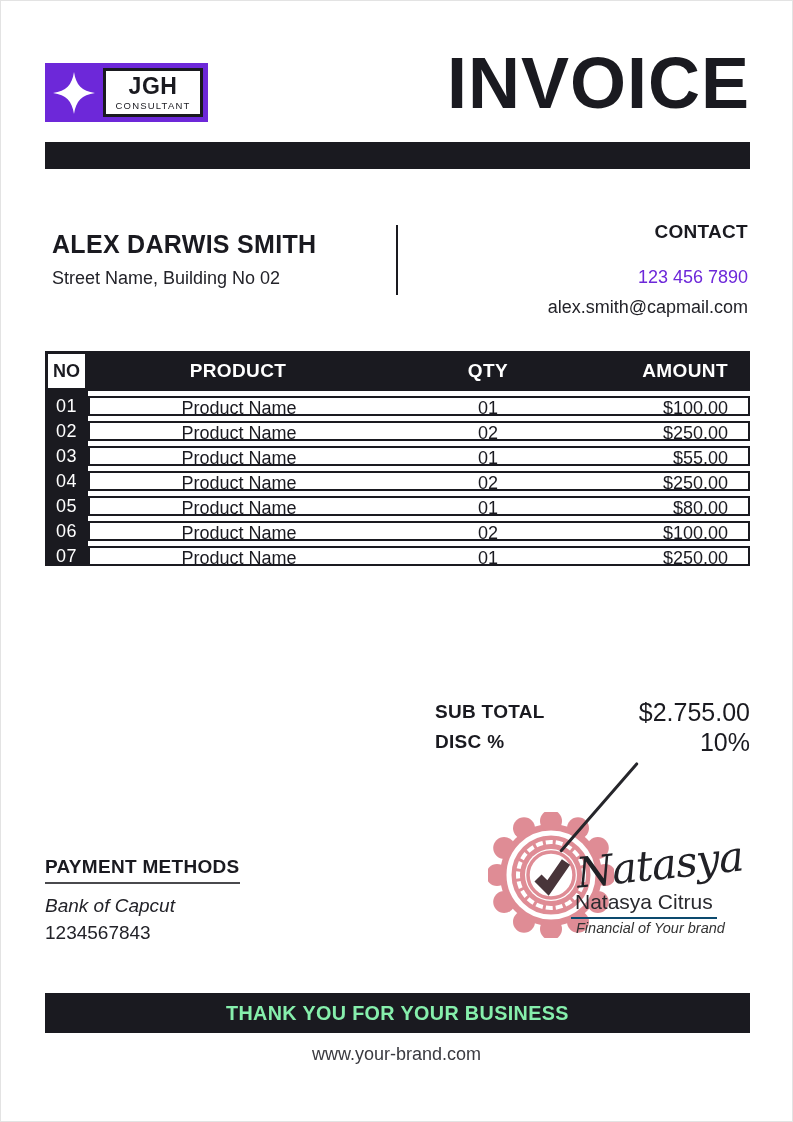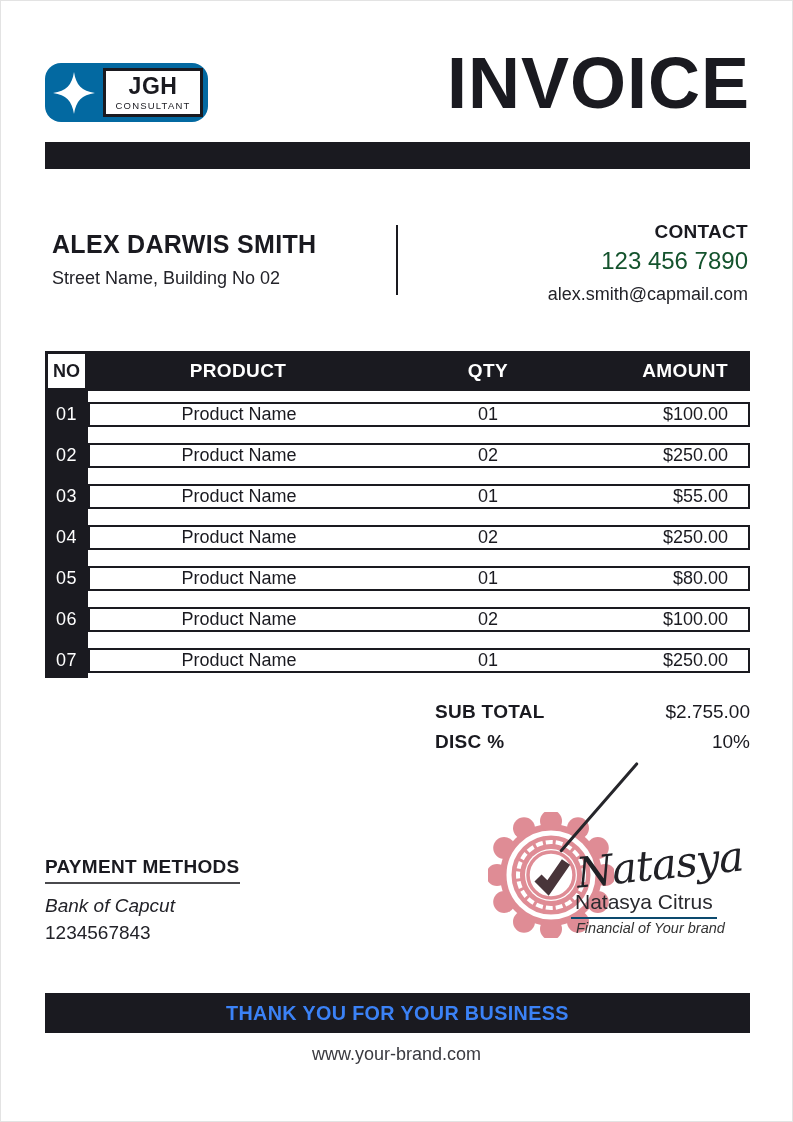--- a/index.html
+++ b/index.html
@@ -5,21 +5,21 @@
   * { margin:0; padding:0; box-sizing:border-box; }
   html,body { background:#fff; }
   body { font-family:"Liberation Sans", sans-serif; color:#1a1a20; }
   .page {
     position:relative; width:793px; height:1122px; background:#fff;
     overflow:hidden; box-shadow: inset 0 0 0 1px #e3e3e3;
   }
 
   
   .logo { position:absolute; left:45px; top:63px; width:163px; height:59px;
-    background:#0369a1; display:flex; align-items:center;border-radius:16px; }
+    background:#6d28d9; display:flex; align-items:center; }
   .logo-star { width:58px; display:flex; justify-content:center; align-items:center; }
   .logo-box { flex:1; height:49px; margin-right:5px; background:#fff;
     border:3px solid #1a1a20; display:flex; flex-direction:column;
     justify-content:center; align-items:center; }
   .logo-main { font-size:23px; font-weight:800; letter-spacing:0.5px; line-height:1; }
   .logo-sub { font-size:9.5px; font-weight:400; letter-spacing:1.2px; margin-top:2px; }
 
   .invoice-title { position:absolute; right:43px; top:47px; font-size:72px;
     font-weight:800; letter-spacing:1px; line-height:1; }
 
@@ -29,51 +29,51 @@
   
   .billing { position:absolute; left:52px; top:221px; }
   .billing .b1 { font-size:19px; font-weight:700; letter-spacing:0.3px; }
   .billing .b2 { font-size:25px; font-weight:700; margin-top:9px; letter-spacing:0.3px; }
   .billing .b3 { font-size:18px; font-weight:400; margin-top:9px; color:#232329; }
 
   .divider-v { position:absolute; left:396px; top:225px; width:2px; height:70px; background:#1a1a20; }
 
   .contact { position:absolute; right:45px; top:221px; text-align:right; }
   .contact .c1 { font-size:19px; font-weight:700; letter-spacing:0.3px; }
-  .contact .c2 { font-size:24px; margin-top:4px; color:#14532d; }
+  .contact .c2 { font-size:18px; margin-top:24px; color:#6d28d9; }
   .contact .c3 { font-size:18px; margin-top:9px; color:#232329; }
 
   
   .invoice-table { position:absolute; left:45px; top:351px; width:705px; }
   .invoice-table::before { content:""; position:absolute; left:0; top:0; bottom:0;
     width:43px; background:#1a1a20; }
   .t-head { position:relative; display:flex; height:40px; margin-bottom:5px; }
   .no-head { width:43px; padding:3px; }
   .no-head-inner { width:100%; height:100%; background:#fff; display:flex;
     align-items:center; justify-content:center; font-weight:800; font-size:18px; }
   .head-rest { flex:1; background:#1a1a20; color:#fff; display:grid;
     grid-template-columns:300px 200px 1fr; align-items:center;
     font-weight:700; font-size:19px; letter-spacing:0.4px; }
   .head-rest .hc { text-align:center; }
   .head-rest .hr { text-align:right; padding-right:22px; }
-  .t-row { position:relative; display:flex; height:36px; margin-bottom:5px;align-items:center; }
+  .t-row { position:relative; display:flex; height:20px; margin-bottom:5px; }
   .t-row:last-child { margin-bottom:0; }
   .row-no { width:43px; display:flex; align-items:center; justify-content:center;
     color:#fff; font-size:18px; letter-spacing:0.5px; }
   .row-body { flex:1; background:#fff; border:2px solid #1a1a20; display:grid;
     grid-template-columns:298px 200px 1fr; align-items:center; font-size:18px; }
   .row-body .rc { text-align:center; }
   .row-body .rr { text-align:right; padding-right:20px; }
 
   
   .totals { position:absolute; left:427px; top:697px; width:323px; }
   .tot-row { display:flex; justify-content:space-between; align-items:center;
     height:30px; padding-left:8px; }
   .tot-row .lab { font-size:19px; font-weight:700; letter-spacing:0.3px; }
-  .tot-row .val { font-size:19px; padding-right:0px; }
+  .tot-row .val { font-size:25px; padding-right:0px; }
   .tot-final { background:#1a1a20; color:#fff; height:31px; margin-top:3px;
     padding:0 2px 0 8px; display:flex; justify-content:space-between; align-items:center; }
   .tot-final .lab { font-size:19px; font-weight:700; letter-spacing:0.4px; }
   .tot-final .val { font-size:20px; font-weight:700; }
 
   
   .payment { position:absolute; left:45px; top:856px; }
   .pay-label { display:inline-block; font-size:19px; font-weight:800; letter-spacing:0.3px;
     padding-bottom:4px; border-bottom:2px solid #4a4a4e; }
   .pay-bank { font-size:19px; font-style:italic; margin-top:11px; color:#232329; }
@@ -87,21 +87,21 @@
   .sig-script { position:absolute; left:88px; top:28px; width:170px;
     font-family:"DejaVu Serif", serif; font-style:italic; font-size:42px;
     transform:rotate(-6deg); color:#212126; white-space:nowrap; letter-spacing:-1px; }
   .sig-name { position:absolute; left:83px; top:78px; font-size:21px; color:#2a2a2e;
     padding:0 4px 3px 4px; border-bottom:2px solid #0c4a6e; white-space:nowrap; }
   .sig-title { position:absolute; left:88px; top:108px; font-size:14.5px;
     font-style:italic; color:#333; white-space:nowrap; }
 
   
   .footer-bar { position:absolute; left:45px; top:993px; width:705px; height:40px;
-    background:#1a1a20; color:#3b82f6; display:flex; align-items:center; justify-content:center; }
+    background:#1a1a20; color:#86efac; display:flex; align-items:center; justify-content:center; }
   .footer-bar span { font-size:21px; font-weight:800; letter-spacing:0.4px;
     transform:scaleX(0.94); }
   .site { position:absolute; left:0; right:0; top:1044px; text-align:center;
     font-size:18px; color:#3a3a40; }
 </style>
 </head>
 <body>
 
 <div class="page">
 

